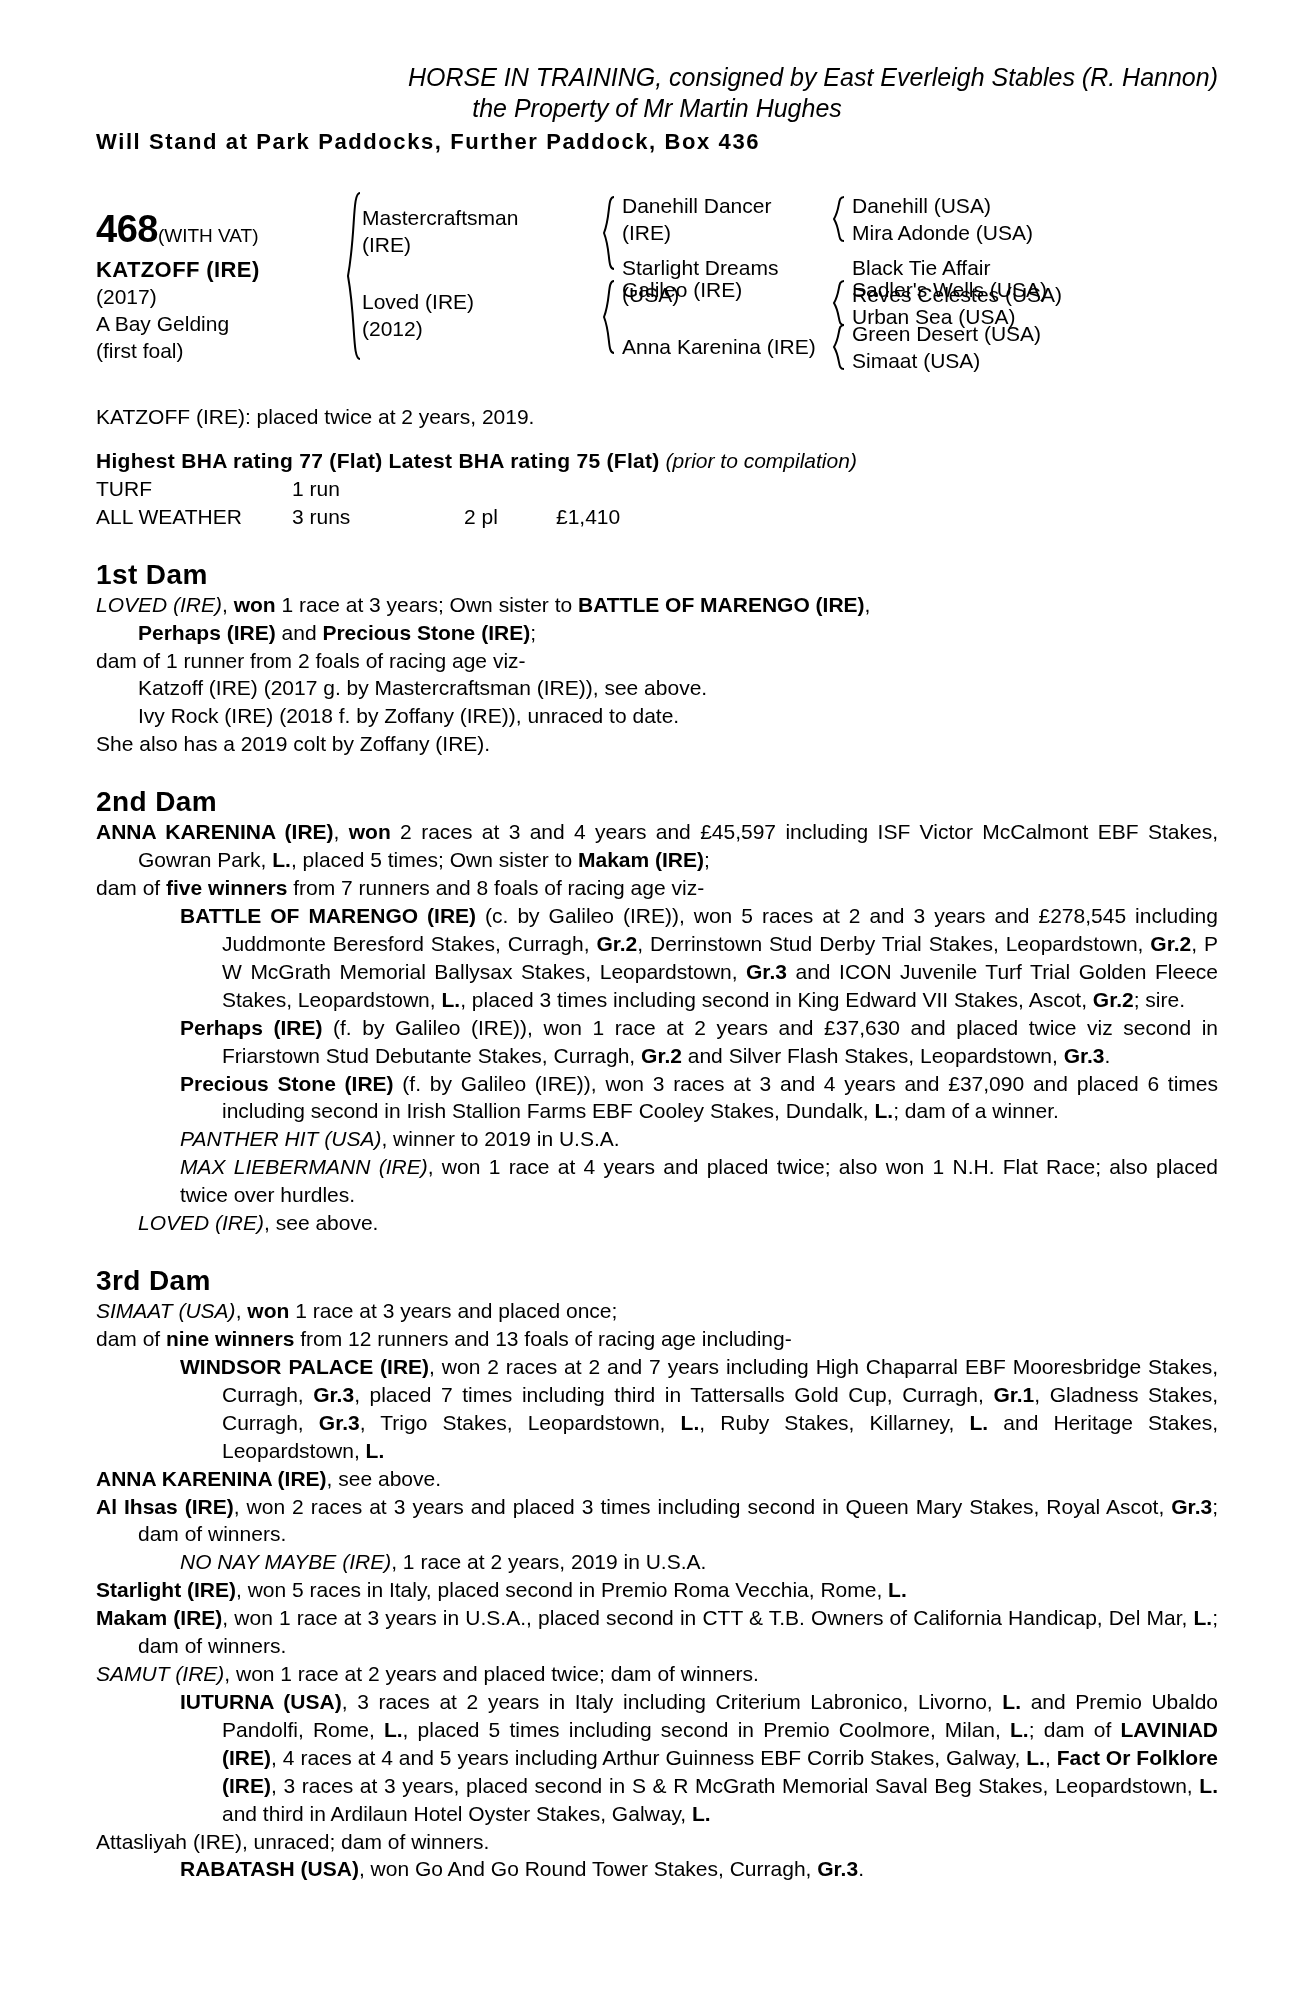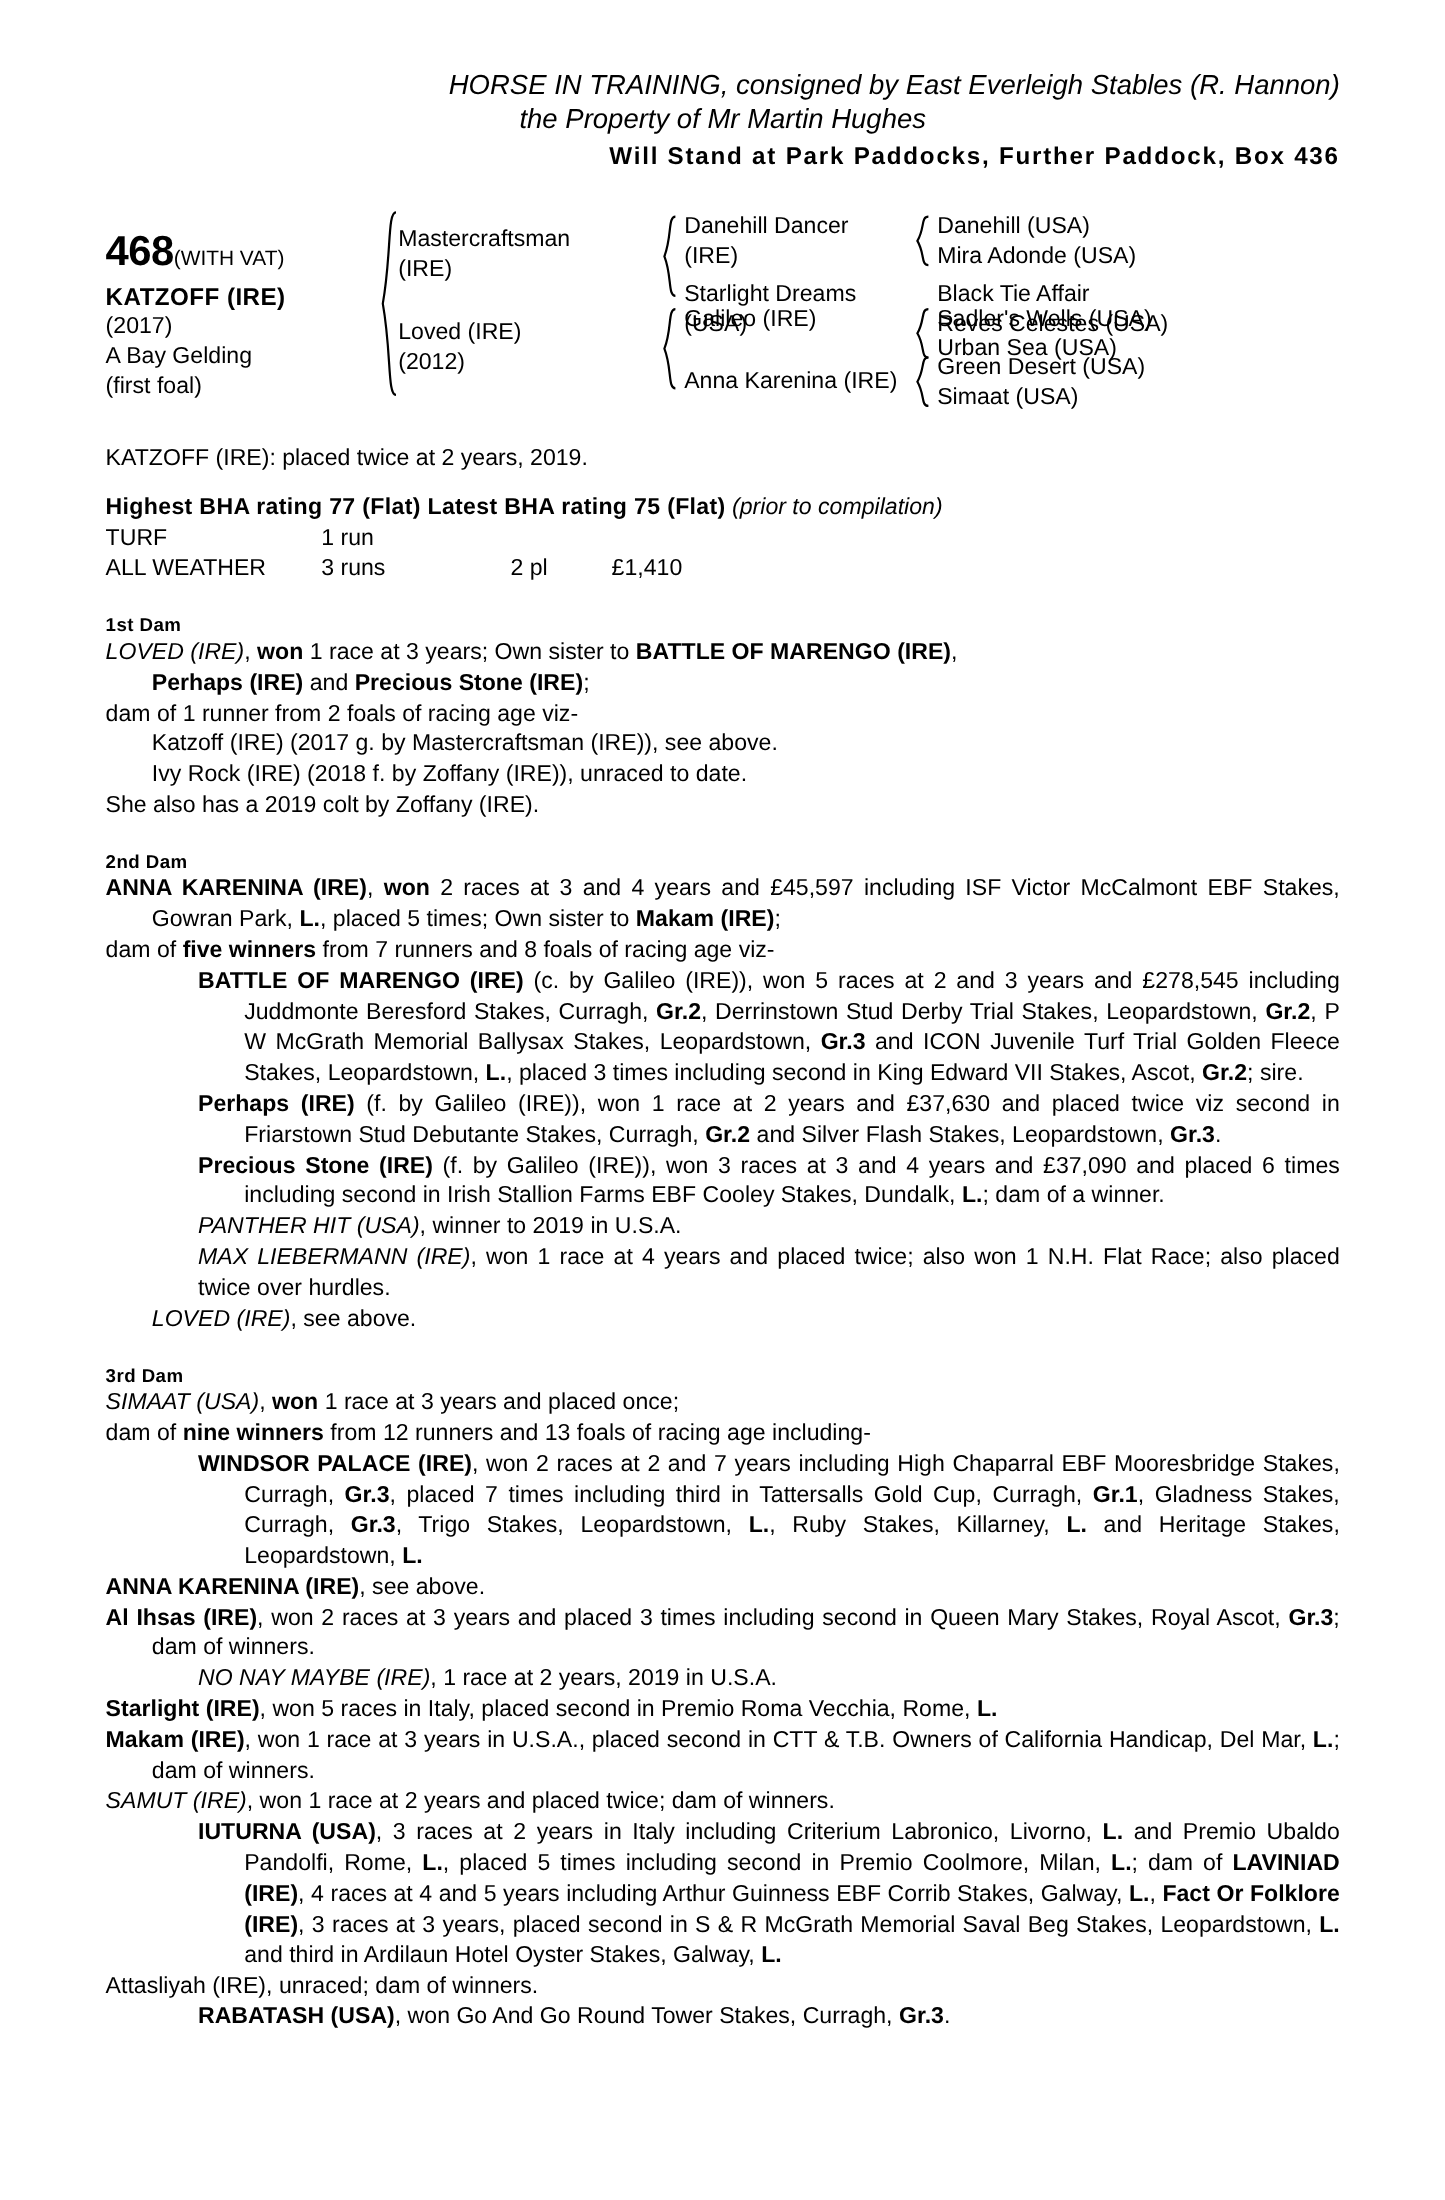--- a/index.html
+++ b/index.html
@@ -25,21 +25,21 @@
     line-height: 1.22;
     font-weight: 400;
   }
   .hdr-line2 {
     text-align: center;
     font-style: italic;
     font-size: 25px;
     line-height: 1.22;
   }
   .hdr-stand {
-    text-align: right;
+    text-align: left;
     font-weight: bold;
     font-size: 22px;
     letter-spacing: 1.6px;
     margin-top: 6px;
   }
 
   
   .ped {
     margin-top: 36px;
     display: flex;
@@ -121,21 +121,21 @@
   .ital { font-style: italic; }
   .run-row {
     display: flex;
   }
   .run-row .c1 { width: 196px; }
   .run-row .c2 { width: 172px; }
   .run-row .c3 { width: 92px; }
 
   .sec-title {
     font-weight: bold;
-    font-size: 17px;
+    font-size: 28px;
     letter-spacing: 0.4px;
     margin-top: 28px;
   }
   .ind1 { padding-left: 42px; }
   .ind2 { padding-left: 84px; }
   .hang1 {
     padding-left: 42px;
     text-indent: -42px;
   }
   .hang2 {

